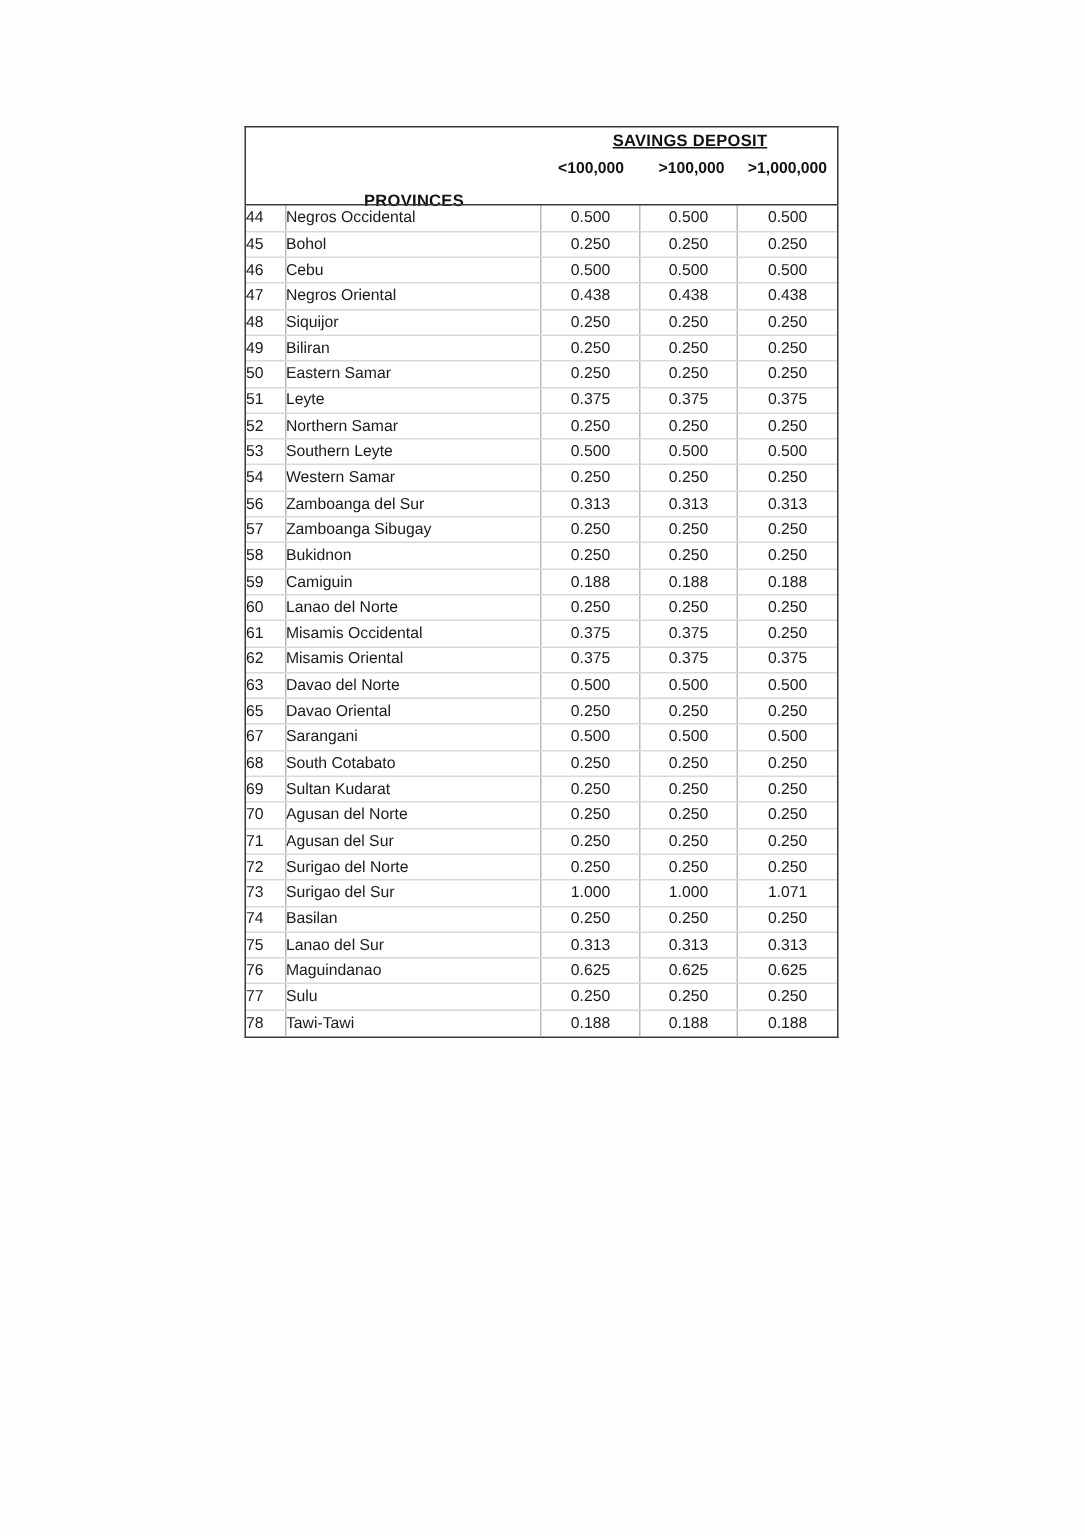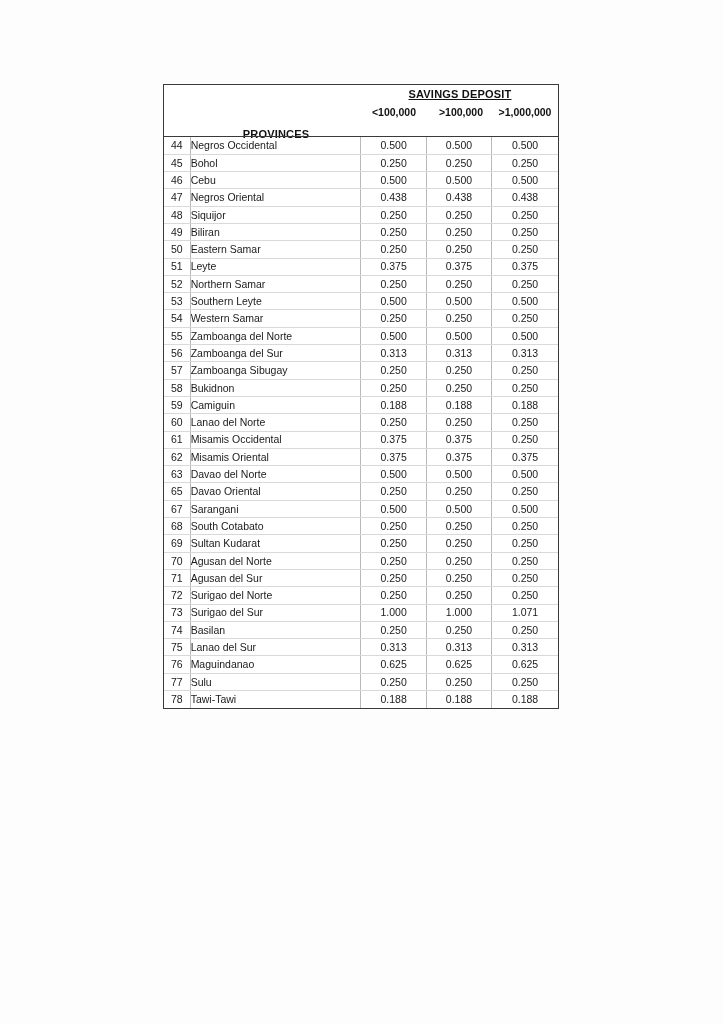--- a/index.html
+++ b/index.html
@@ -124,21 +124,20 @@
     overflow: hidden;
     white-space: nowrap;
   }
 
   table.grid tr:last-child td {
     border-bottom: none;
   }
 
   td.col-num {
     width: 26px;
-    text-align: center;
     padding-right: 2px;
     box-sizing: border-box;
   }
 
   td.col-name {
     width: 170px;
     text-align: left;
     padding-left: 6px;
     box-sizing: border-box;
   }
@@ -248,27 +247,20 @@
               <td class="col-val last">0.500</td>
             </tr>
             <tr>
               <td class="col-num">54</td>
               <td class="col-name">Western Samar</td>
               <td class="col-val">0.250</td>
               <td class="col-val">0.250</td>
               <td class="col-val last">0.250</td>
             </tr>
             <tr>
-              <td class="col-num">55</td>
-              <td class="col-name">Zamboanga del Norte</td>
-              <td class="col-val">0.500</td>
-              <td class="col-val">0.500</td>
-              <td class="col-val last">0.500</td>
-            </tr>
-            <tr>
               <td class="col-num">56</td>
               <td class="col-name">Zamboanga del Sur</td>
               <td class="col-val">0.313</td>
               <td class="col-val">0.313</td>
               <td class="col-val last">0.313</td>
             </tr>
             <tr>
               <td class="col-num">57</td>
               <td class="col-name">Zamboanga Sibugay</td>
               <td class="col-val">0.250</td>

